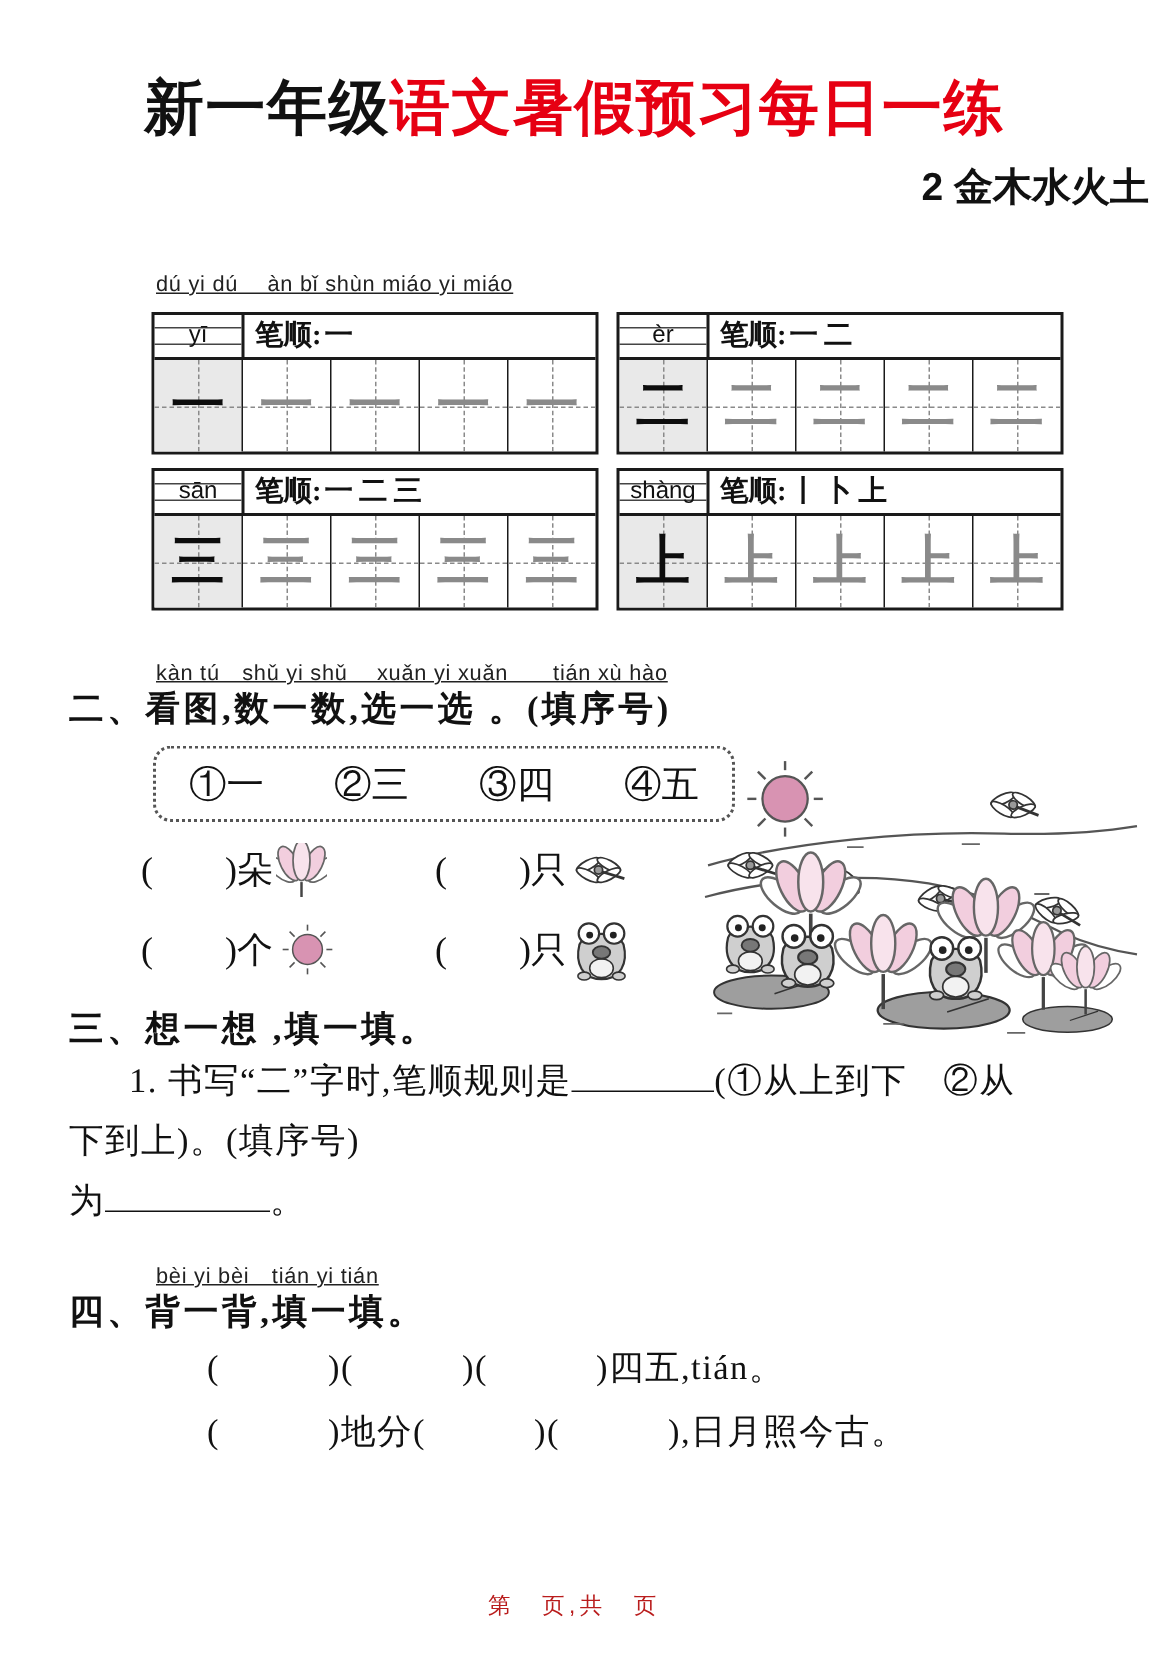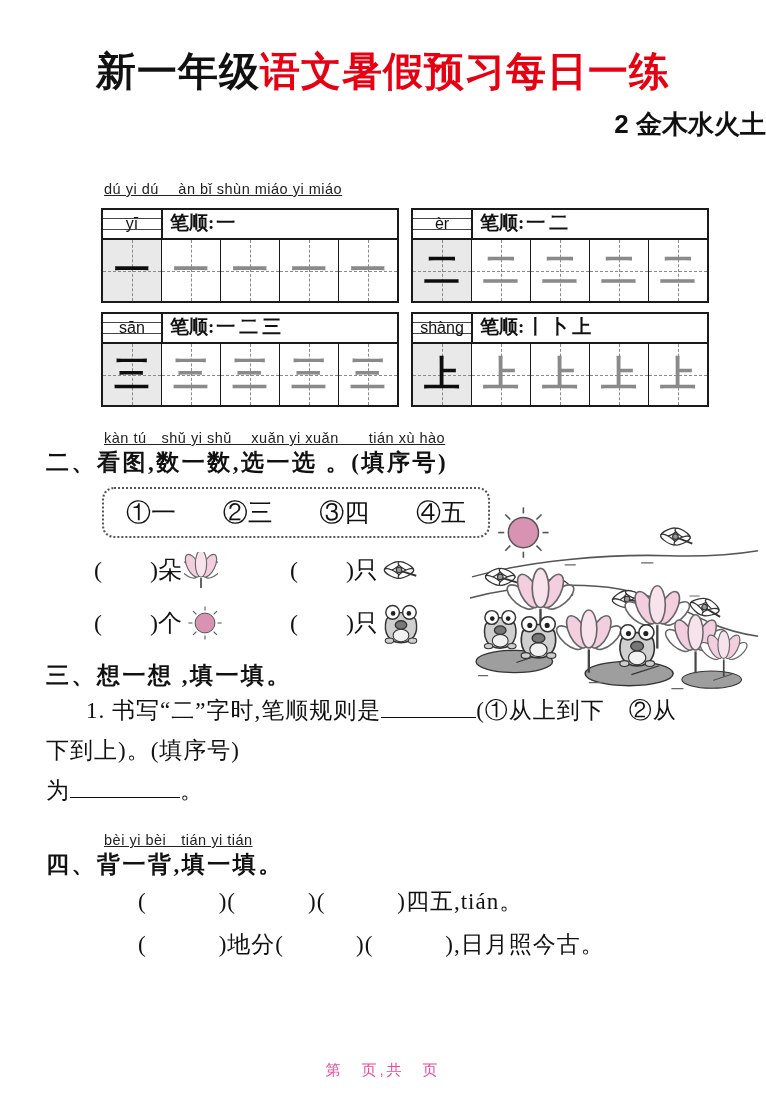--- a/index.html
+++ b/index.html
@@ -32,21 +32,21 @@
   .cell { flex:1; position:relative; border-right:1.5px solid #1a1a1a; }
   .cell:last-child { border-right:none; }
   .cell::before { content:""; position:absolute; left:50%; top:0; bottom:0; border-left:1px dashed #8a8a8a; }
   .cell::after  { content:""; position:absolute; top:50%; left:0; right:0; border-top:1px dashed #8a8a8a; }
   .cell .ch { position:absolute; inset:0; display:flex; align-items:center; justify-content:center;
               font-size:36px; font-weight:bold; z-index:1; }
   .cell.model { background:#e9e9e9; }
   .cell.model .ch { color:#0d0d0d; }
   .cell.trace .ch { color:#8a8a8a; }
 
-  .sec2 { margin-top:22px; }
+  .sec2 { margin-top:32px; }
   .optbox { margin-left:56px; margin-top:9px; width:388px; border:2.5px dotted #555; border-radius:12px;
             padding:7px 22px; display:flex; justify-content:space-between; font-size:25px; }
   .cntrow { display:flex; align-items:center; margin-left:48px; font-size:24px; width:392px; }
   .cntrow.r1 { margin-top:14px; }
   .cntrow.r2 { margin-top:13px; }
   .cnt-item { display:flex; align-items:center; }
   .cnt-item.first { width:196px; }
   .cnt-item .icon-wrap { display:inline-flex; align-items:center; margin-left:2px; }
   .illus { position:absolute; left:468px; top:496px; width:292px; height:198px; }
 
@@ -54,21 +54,21 @@
   .qline { font-size:23px; line-height:40px; letter-spacing:1px; }
   .qline.ind { text-indent:40px; }
   .blank { display:inline-block; border-bottom:1.5px solid #111; height:20px; vertical-align:baseline; }
   .w95 { width:95px; } .w215 { width:215px; } .w110 { width:110px; }
   .q2 { margin-top:12px; }
 
   .sec4 { margin-top:20px; }
   .memline { font-size:23px; line-height:43px; margin-left:92px; letter-spacing:1px; }
 
   .footer { position:absolute; bottom:22px; left:0; width:100%; text-align:center;
-            font-family:"Liberation Sans","DejaVu Sans",sans-serif; font-size:15px; letter-spacing:3px; color:#ec4899; }
+            font-family:"Liberation Sans","DejaVu Sans",sans-serif; font-size:15px; letter-spacing:3px; color:#b91c1c; }
   .defs-svg { position:absolute; width:0; height:0; overflow:hidden; }
 </style>
 </head>
 <body>
 
 <div class="page">
 
   <svg class="defs-svg" aria-hidden="true">
     <defs>
       <g id="sun">

